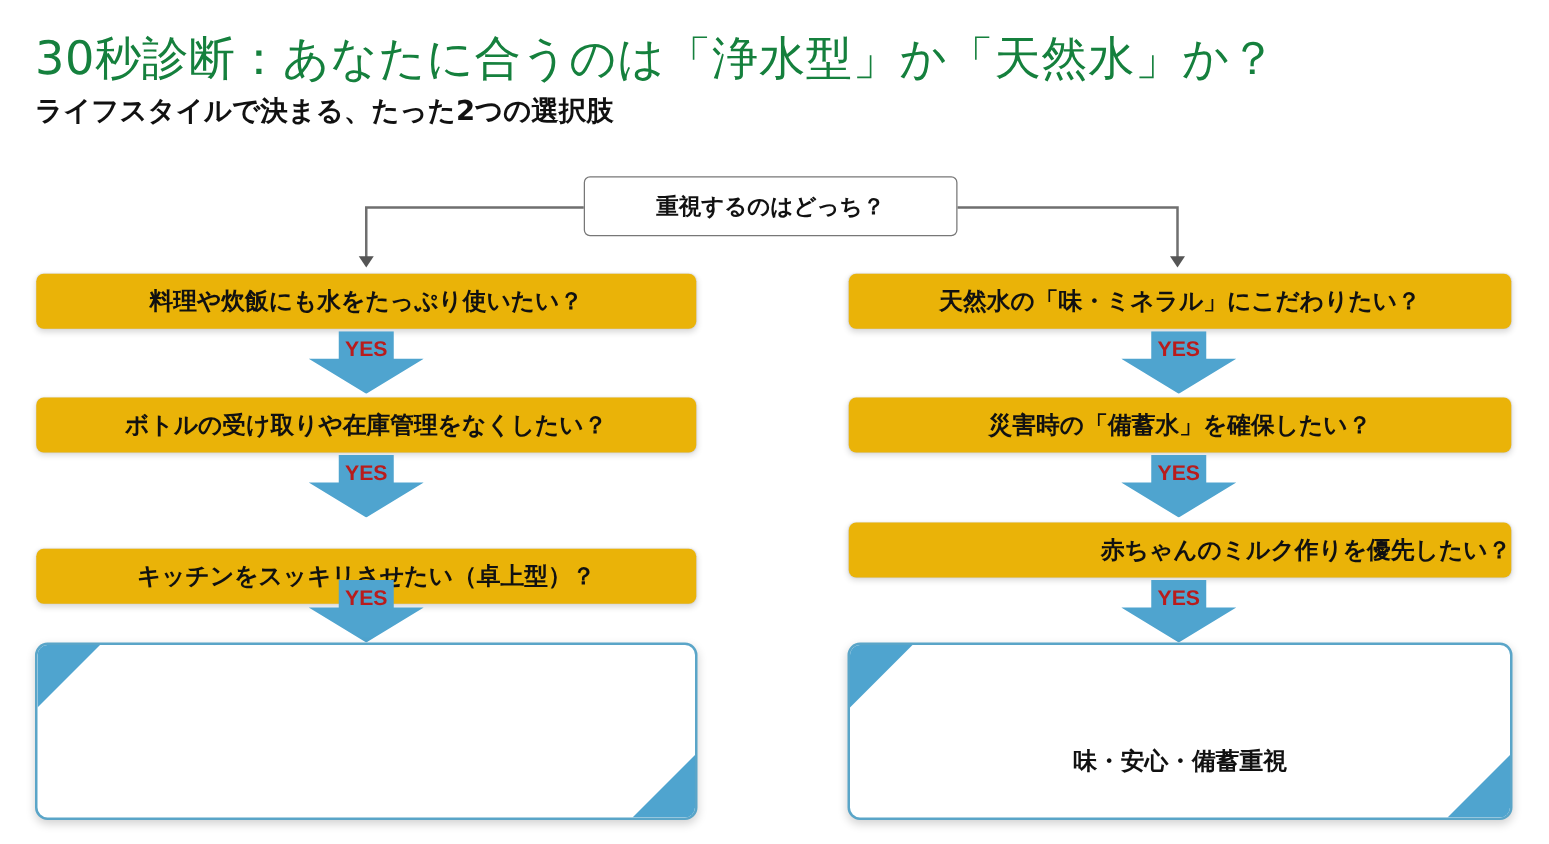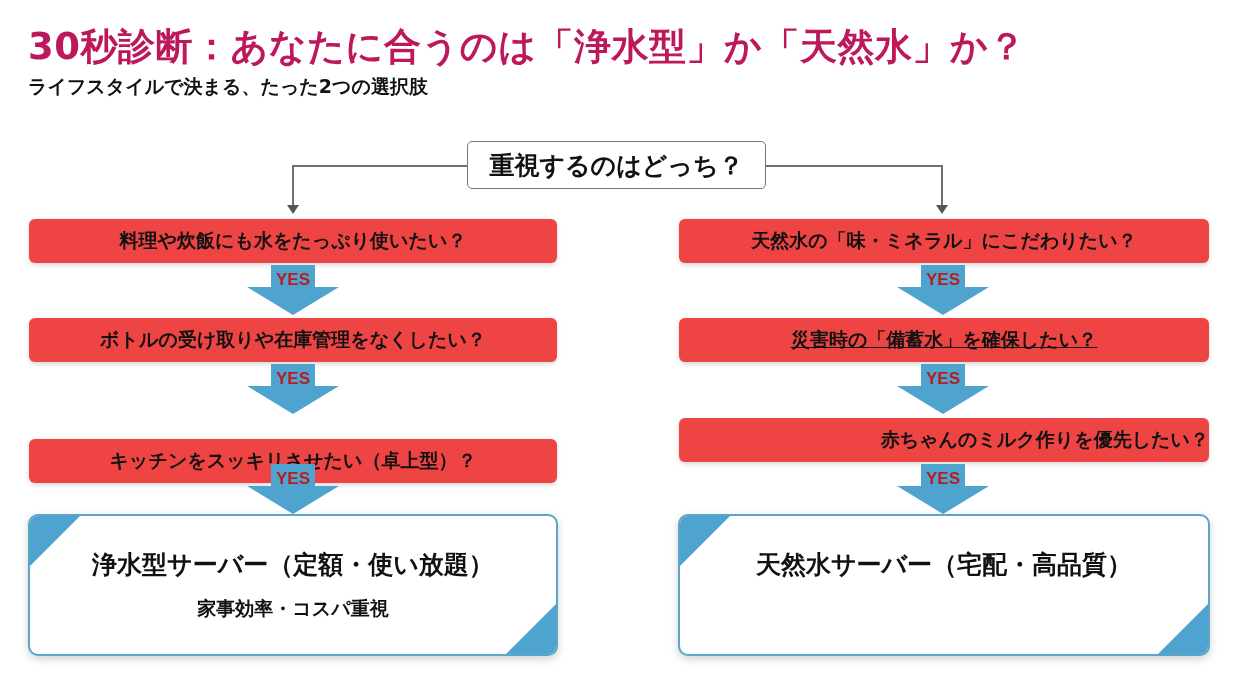--- a/index.html
+++ b/index.html
@@ -1,36 +1,36 @@
 <!DOCTYPE html>
 <html><head>
 <meta charset="utf-8">
 <style>
   html, body { margin: 0; padding: 0; }
   body {
     width: 1239px; height: 675px; background: #ffffff; position: relative; overflow: hidden;
     font-family: "DejaVu Sans", "Liberation Sans", sans-serif; color: #111;
   }
   .title {
-    position: absolute; left: 28px; top: 22px; font-size: 37px; font-weight: bold;
-    letter-spacing: 0.5px; white-space: nowrap; color: #be185d;
+    position: absolute; left: 28px; top: 22px; font-size: 37px; font-weight: normal;
+    letter-spacing: 0.5px; white-space: nowrap; color: #15803d;
   }
   .subtitle {
-    position: absolute; left: 28px; top: 74px; font-size: 19px; font-weight: bold;
+    position: absolute; left: 28px; top: 74px; font-size: 22px; font-weight: bold;
     white-space: nowrap; color: #111;
   }
   .root {
     position: absolute; left: 467px; top: 141px; width: 299px; height: 48px;
     border: 1.5px solid #777; border-radius: 5px; background: #fff; box-sizing: border-box;
     display: flex; align-items: center; justify-content: center;
-    font-size: 25px; font-weight: bold;
+    font-size: 18px; font-weight: bold;
   }
   .connectors { position: absolute; left: 0; top: 0; }
   .q {
-    position: absolute; height: 44px; background: #ef4444; border-radius: 6px;
+    position: absolute; height: 44px; background: #eab308; border-radius: 6px;
     box-shadow: 0 2px 5px rgba(0,0,0,0.16), 0 0 1px rgba(0,0,0,0.08);
     display: flex; align-items: center; justify-content: center;
     font-size: 19px; font-weight: bold; white-space: nowrap; color: #111;
   }
   .yes {
     position: absolute; width: 92px; height: 50px;
   }
   .yes svg { position: absolute; left: 0; top: 0; }
   .yes span {
     position: absolute; left: 0; width: 92px; top: 5px; text-align: center;
@@ -97,48 +97,46 @@
 </div>
 <div class="yes" style="left:247px; top:464px;">
   <svg width="92" height="50">
       <polygon points="24,0 68,0 68,22 92,22 46,50 0,22 24,22" fill="#4fa4cf"></polygon>
     </svg>
   <span>YES</span>
 </div>
 <div class="result" style="left:28px;">
   <div class="corner-tl"></div>
   <div class="corner-br"></div>
-  <div class="r-title">浄水型サーバー（定額・使い放題）</div>
-  <div class="r-sub">家事効率・コスパ重視</div>
 </div>
 
 <div class="q" style="left:679px; top:219px; width:530px;text-align:center;">
   <span>天然水の「味・ミネラル」にこだわりたい？</span>
 </div>
 <div class="yes" style="left:897px; top:265px;">
   <svg width="92" height="50">
       <polygon points="24,0 68,0 68,22 92,22 46,50 0,22 24,22" fill="#4fa4cf"></polygon>
     </svg>
   <span>YES</span>
 </div>
-<div class="q" style="left:679px; top:318px; width:530px;text-decoration:underline;">
+<div class="q" style="left:679px; top:318px; width:530px;">
   <span>災害時の「備蓄水」を確保したい？</span>
 </div>
 <div class="yes" style="left:897px; top:364px;">
   <svg width="92" height="50">
       <polygon points="24,0 68,0 68,22 92,22 46,50 0,22 24,22" fill="#4fa4cf"></polygon>
     </svg>
   <span>YES</span>
 </div>
 <div class="q" style="left:679px; top:418px; width:530px;justify-content:flex-end;">
   <span>赤ちゃんのミルク作りを優先したい？</span>
 </div>
 <div class="yes" style="left:897px; top:464px;">
   <svg width="92" height="50">
       <polygon points="24,0 68,0 68,22 92,22 46,50 0,22 24,22" fill="#4fa4cf"></polygon>
     </svg>
   <span>YES</span>
 </div>
 <div class="result" style="left:678px; width:532px;">
   <div class="corner-tl"></div>
   <div class="corner-br"></div>
-  <div class="r-title">天然水サーバー（宅配・高品質）</div>
+  <div class="r-sub">味・安心・備蓄重視</div>
 </div>
 
 </body></html>

